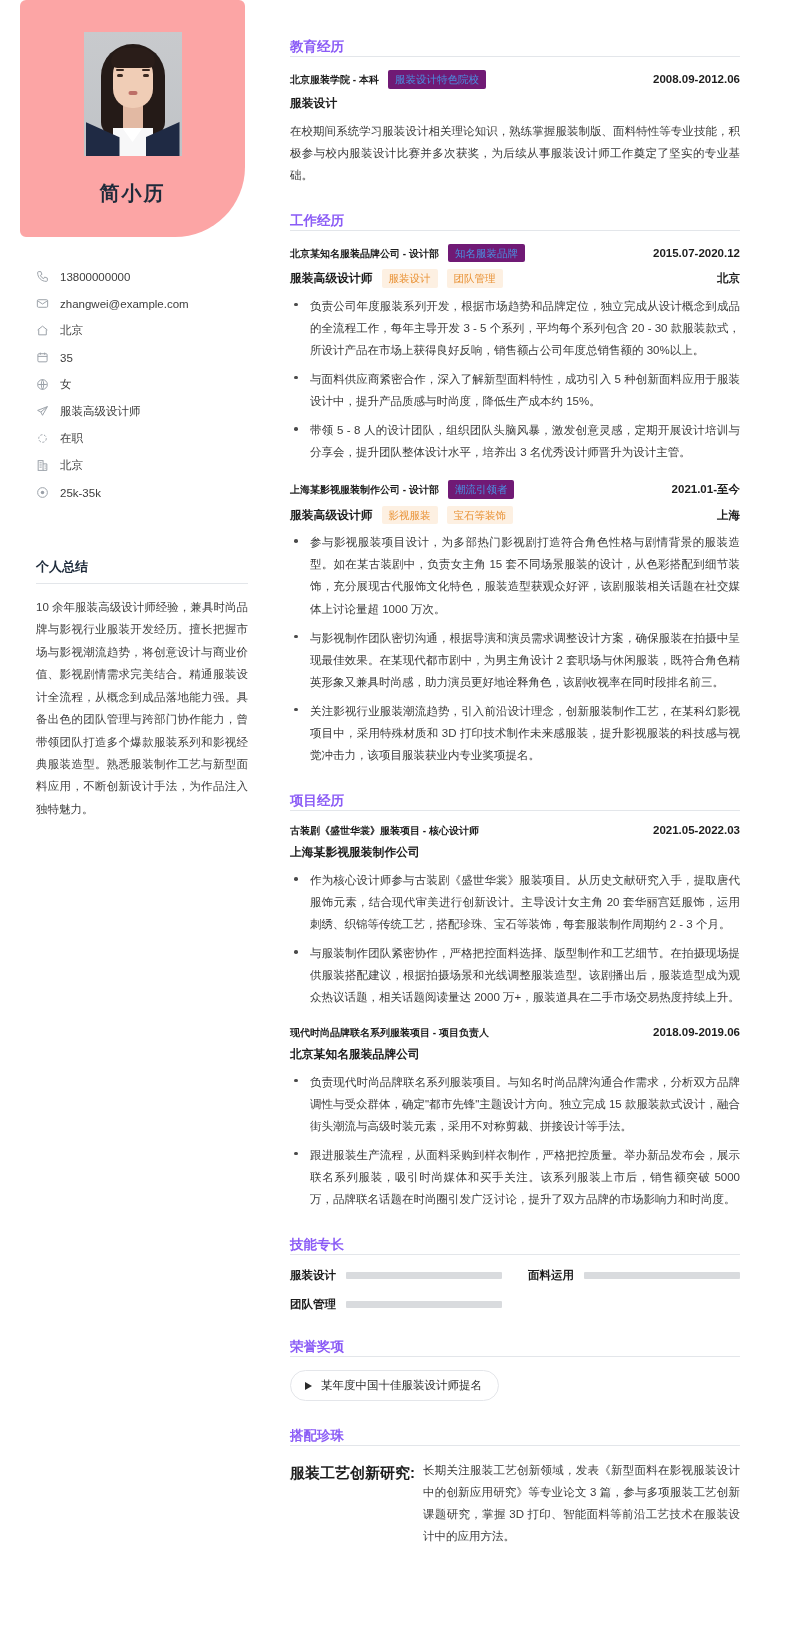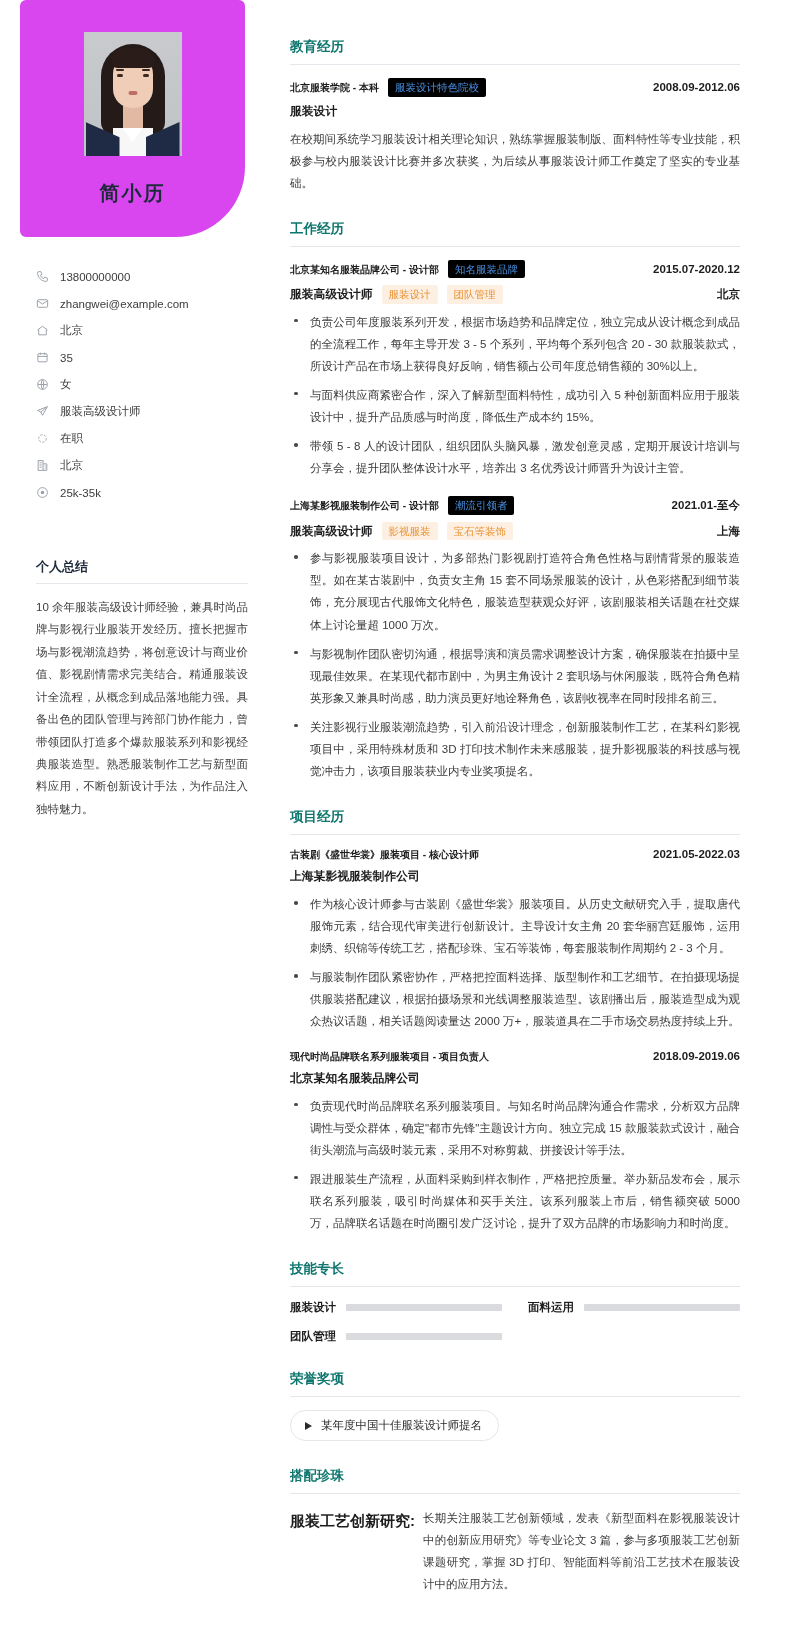--- a/index.html
+++ b/index.html
@@ -21,21 +21,21 @@
   
   .left-col {
     width: 270px;
     flex: 0 0 270px;
     position: relative;
     padding-bottom: 40px;
   }
   .profile-panel {
     position: relative;
     margin: 0 25px 0 20px;
-    background: #d946ef;
+    background: #fca5a5;
     border-radius: 6px 6px 70px 6px;
     padding: 32px 0 30px 0;
     text-align: center;
   }
   .photo-frame {
     width: 98px;
     height: 124px;
     margin: 0 auto;
     overflow: hidden;
     background: #c9ccd1;
@@ -121,22 +121,21 @@
   
   .right-col {
     flex: 1 1 auto;
     padding: 38px 54px 40px 0;
     margin-left: 20px;
   }
   .section { margin-bottom: 26px; }
   .section-title {
     font-size: 13.5px;
     font-weight: 700;
-    color: #0f766e;
-    padding-bottom: 8px;
+    color: #8b5cf6;
     border-bottom: 1px solid #e3e6ea;
     margin-bottom: 13px;
   }
   .entry { margin-bottom: 17px; }
   .entry:last-child { margin-bottom: 2px; }
   .entry-line {
     display: flex;
     align-items: baseline;
     gap: 9px;
     margin-bottom: 7px;
@@ -158,21 +157,21 @@
   }
   .tag {
     display: inline-block;
     font-size: 10.5px;
     font-weight: 400;
     line-height: 1;
     padding: 4px 7px;
     border-radius: 2px;
     white-space: nowrap;
   }
-  .tag.blue   { background: #000000; color: #4a8fe0; }
+  .tag.blue   { background: #701a75; color: #4a8fe0; }
   .tag.orange { background: #fdf0e2; color: #e99236; }
   .entry-major {
     font-size: 11.8px;
     font-weight: 700;
     color: #1d1d1d;
     margin-bottom: 8px;
   }
   .entry-company {
     font-size: 11.8px;
     font-weight: 700;

